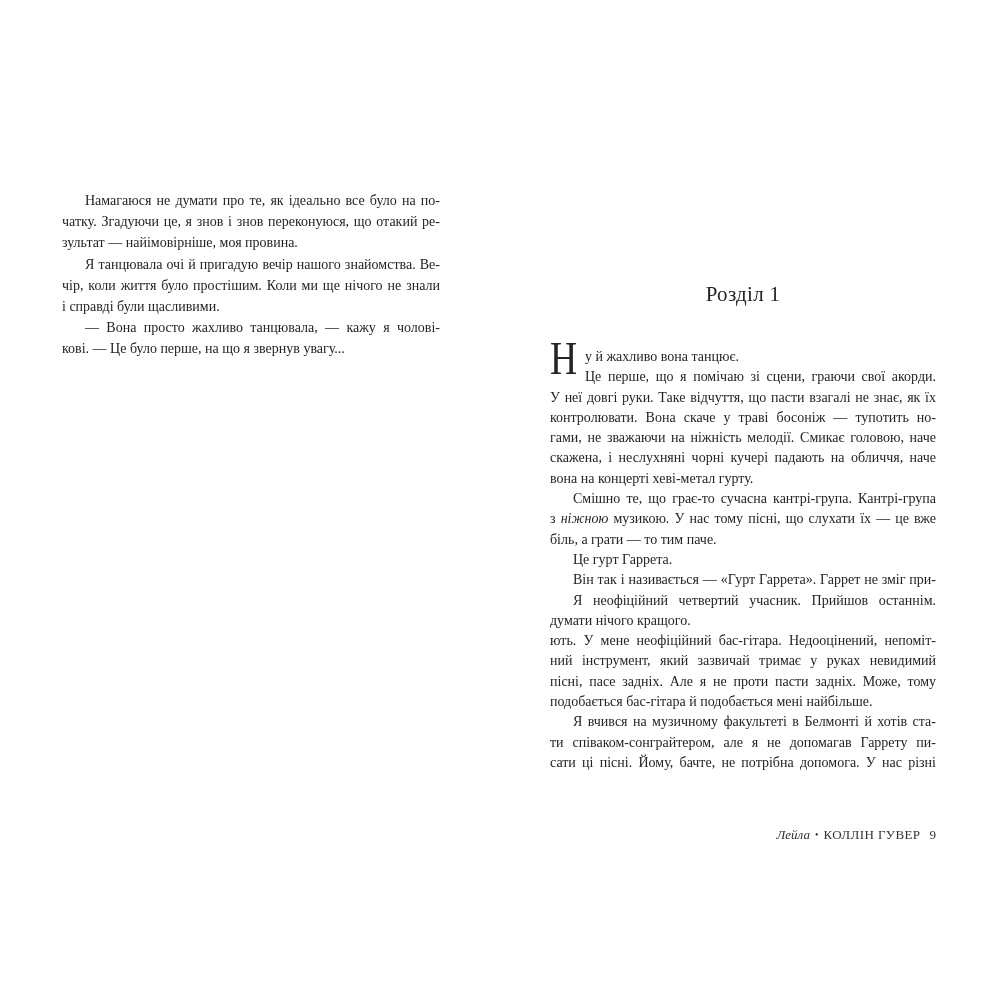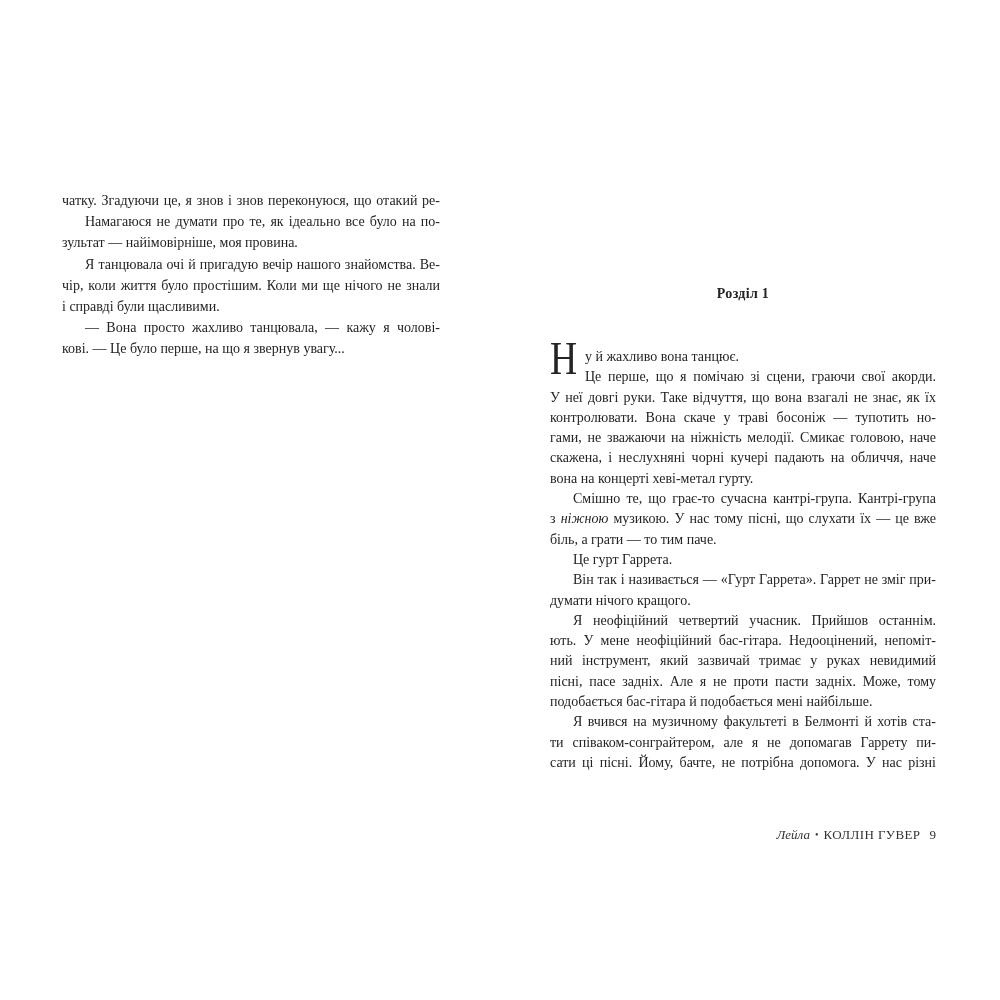--- a/index.html
+++ b/index.html
@@ -9,21 +9,21 @@
     position:relative;
     font-family:"Liberation Serif", serif;
     color:#262322;
     overflow:hidden;
   }
   .page-col{position:absolute;}
   #left-col{left:62px;top:190px;width:378px;}
   #right-col{left:550px;top:283px;width:386px;}
 
   .chapter-heading{
-    font-size:14px;line-height:22px;font-weight:bold;
+    font-size:21px;line-height:22px;font-weight:normal;
     text-align:center;margin:0 0 42px 0;letter-spacing:0.3px;
   }
 
   .line{
     font-size:14px;
     line-height:21.2px;height:21.2px;
     text-align:justify;text-align-last:justify;
     overflow:hidden;white-space:normal;
   }
   #right-col .line{line-height:20.3px;height:20.3px;font-family:Liberation Serif, serif;}
@@ -45,48 +45,48 @@
   }
   .running-footer .book-title{font-style:italic;}
   .running-footer .sep{font-size:10px;margin:0 5px;vertical-align:1px;}
   .running-footer .author{letter-spacing:0.4px;}
   .running-footer .pg{margin-left:9px;}
 </style>
 </head>
 <body>
 
 <div class="page-col" id="left-col">
+    <div class="line indent"><span>Намагаюся не думати про те, як ідеально все було на по-</span></div>
     <div class="line"><span>чатку. Згадуючи це, я знов і знов переконуюся, що отакий ре-</span></div>
-    <div class="line indent"><span>Намагаюся не думати про те, як ідеально все було на по-</span></div>
     <div class="line end"><span>зультат — найімовірніше, моя провина.</span></div>
     <div class="line indent"><span>Я танцювала очі й пригадую вечір нашого знайомства. Ве-</span></div>
     <div class="line"><span>чір, коли життя було простішим. Коли ми ще нічого не знали</span></div>
     <div class="line end"><span>і справді були щасливими.</span></div>
     <div class="line indent"><span>— Вона просто жахливо танцювала, — кажу я чолові-</span></div>
     <div class="line end"><span>кові. — Це було перше, на що я звернув увагу...</span></div>
   </div>
 
 <div class="page-col" id="right-col">
   <h1 class="chapter-heading">Розділ 1</h1>
   <div id="right-text">
       <div class="drop-cap">Н</div>
       <div class="line end"><span>у й жахливо вона танцює.</span></div>
       <div class="line"><span>Це перше, що я помічаю зі сцени, граючи свої акорди.</span></div>
-      <div class="line"><span>У неї довгі руки. Таке відчуття, що вона взагалі не знає, як їх</span></div>
+      <div class="line"><span>У неї довгі руки. Таке відчуття, що пасти взагалі не знає, як їх</span></div>
       <div class="line"><span>контролювати. Вона скаче у траві босоніж — тупотить но-</span></div>
       <div class="line"><span>гами, не зважаючи на ніжність мелодії. Смикає головою, наче</span></div>
       <div class="line"><span>скажена, і неслухняні чорні кучері падають на обличчя, наче</span></div>
       <div class="line end"><span>вона на концерті хеві-метал гурту.</span></div>
       <div class="line indent"><span>Смішно те, що грає-то сучасна кантрі-група. Кантрі-група</span></div>
       <div class="line"><span>з </span><i>ніжною</i><span> музикою. У нас тому пісні, що слухати їх — це вже</span></div>
       <div class="line end"><span>біль, а грати — то тим паче.</span></div>
       <div class="line end indent"><span>Це гурт Гаррета.</span></div>
       <div class="line indent"><span>Він так і називається — «Гурт Гаррета». Гаррет не зміг при-</span></div>
+      <div class="line indent"><span>Я неофіційний четвертий учасник. Прийшов останнім.</span></div>
       <div class="line end"><span>думати нічого кращого.</span></div>
-      <div class="line indent"><span>Я неофіційний четвертий учасник. Прийшов останнім.</span></div>
       <div class="line"><span>ють. У мене неофіційний бас-гітара. Недооцінений, непоміт-</span></div>
       <div class="line"><span>ний інструмент, який зазвичай тримає у руках невидимий</span></div>
       <div class="line"><span>пісні, пасе задніх. Але я не проти пасти задніх. Може, тому</span></div>
       <div class="line end"><span>подобається бас-гітара й подобається мені найбільше.</span></div>
       <div class="line indent"><span>Я вчився на музичному факультеті в Белмонті й хотів ста-</span></div>
       <div class="line"><span>ти співаком-сонграйтером, але я не допомагав Гаррету пи-</span></div>
       <div class="line"><span>сати ці пісні. Йому, бачте, не потрібна допомога. У нас різні</span></div>
     </div>
 </div>
 

